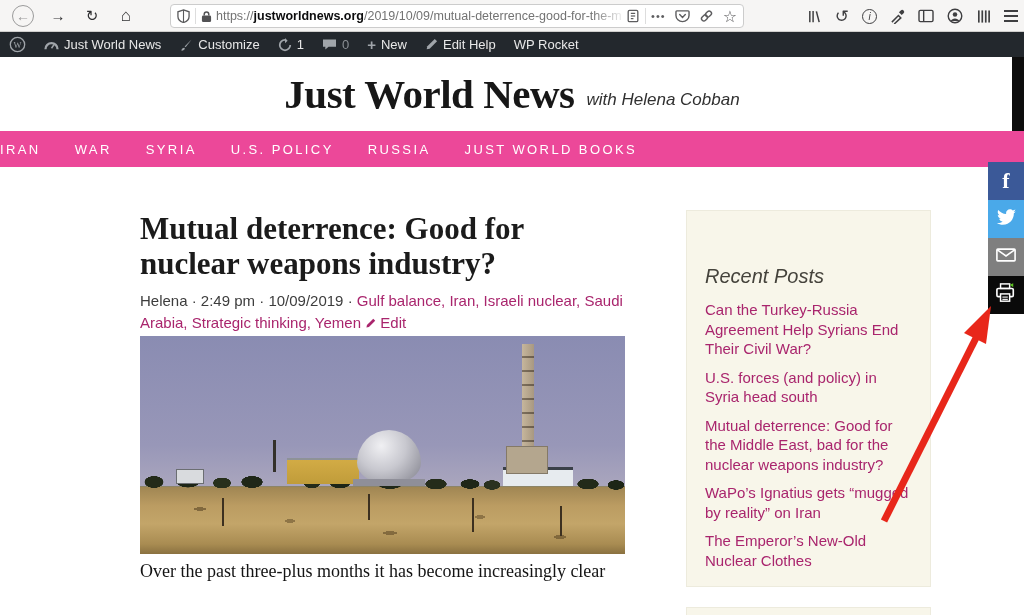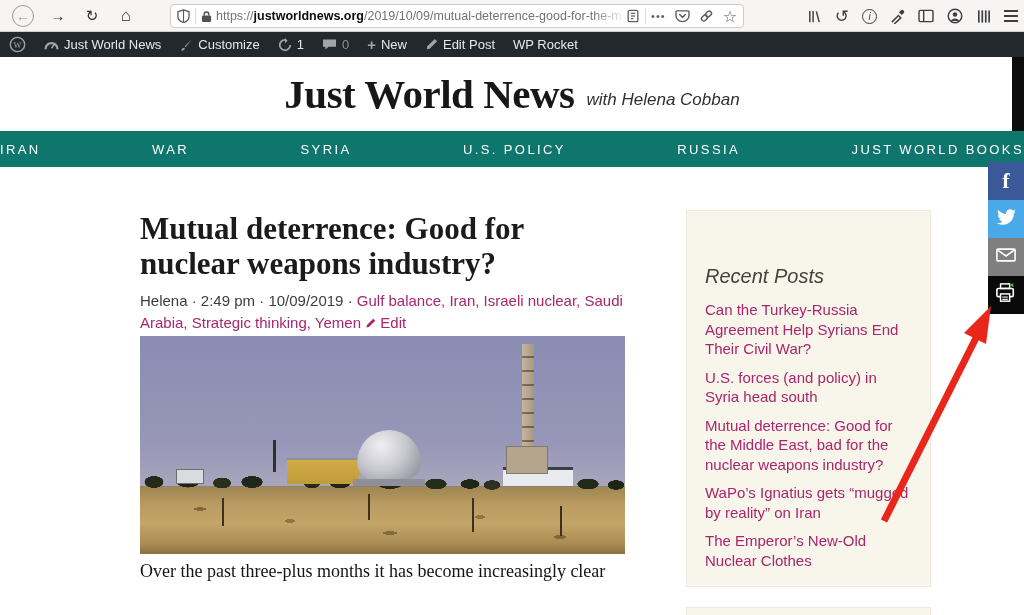--- a/index.html
+++ b/index.html
@@ -29,21 +29,21 @@
   .ab-right { position:absolute; right:6px; top:0; height:25px; display:flex; align-items:center; gap:8px; }
   .avatar { width:16px; height:16px; background:#cfd1d3; display:flex; align-items:flex-end; justify-content:center; overflow:hidden; }
 
   
   .siteheader { position:absolute; left:0; top:57px; width:1024px; height:74px; background:#fff; display:flex; align-items:center; justify-content:center; gap:12px; }
   .site-title { font-family:"Liberation Serif","DejaVu Serif",serif; font-weight:bold; font-size:41px; color:#171717; letter-spacing:-0.5px; }
   .site-tagline { font-style:italic; font-size:17px; color:#303030; padding-top:12px;text-align:center; }
   .black-strip { position:absolute; left:1012px; top:57px; width:12px; height:105px; background:#0d0d0d; }
 
   
-  .mainnav { position:absolute; left:0; top:131px; width:1024px; height:36px; background:#0f766e; display:flex; align-items:center; justify-content:space-between; gap:34px; }
+  .mainnav { position:absolute; left:0; top:131px; width:1024px; height:36px; background:#ec4899; display:flex; align-items:center; justify-content:flex-start; gap:34px; }
   .mainnav a { color:#fff; font-size:13px; letter-spacing:2.4px; text-decoration:none; }
 
   
   .content { position:absolute; left:0; top:167px; width:1024px; height:472px; background:#fff; }
   .maincol { position:absolute; left:140px; top:44px; width:508px; }
   .post-title { font-family:"Liberation Serif","DejaVu Serif",serif; font-weight:bold; font-size:31px; line-height:35px; color:#1b1b1b; }
   .post-meta { margin-top:9px; font-size:15px; line-height:22px; color:#3d3d3d; width:508px; }
   .post-meta a { color:#a9256d; text-decoration:none; }
   .edit-link { white-space:nowrap; }
 
@@ -268,21 +268,21 @@
         <span>+</span>
       </span>
     <span>New</span>
   </div>
   <div class="item">
     <span class="aicon">
       <svg width="13" height="13" viewBox="0 0 14 14">
           <path d="M10.5 1 L13 3.5 L5 11.5 L1.8 12.2 L2.5 9 Z" fill="#a0a5aa"></path>
         </svg>
     </span>
-    <span>Edit Post</span>
+    <span>Edit Help</span>
   </div>
   <div class="item">
     <span>WP Rocket</span>
   </div>
 </div>
 
 <div class="siteheader">
   <span class="site-title">Just World News</span>
   <span class="site-tagline">with Helena Cobban</span>
 </div>

